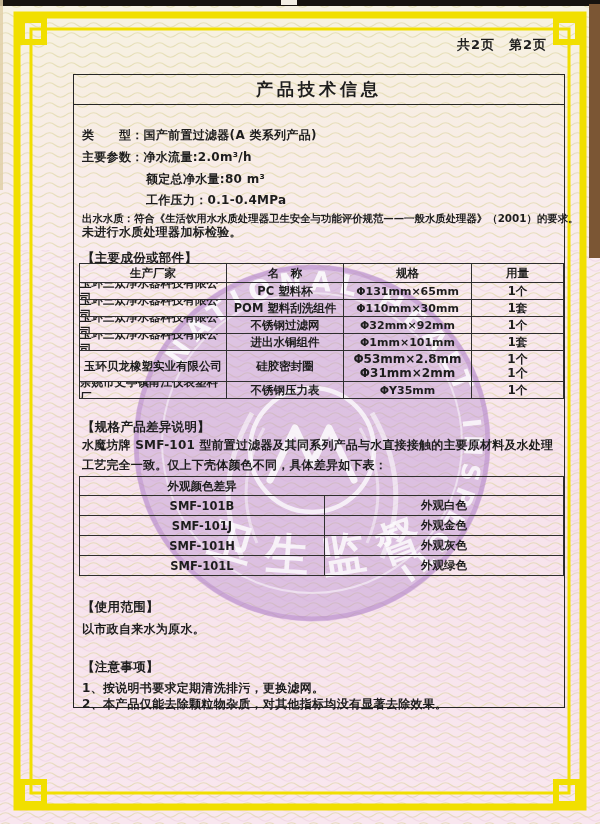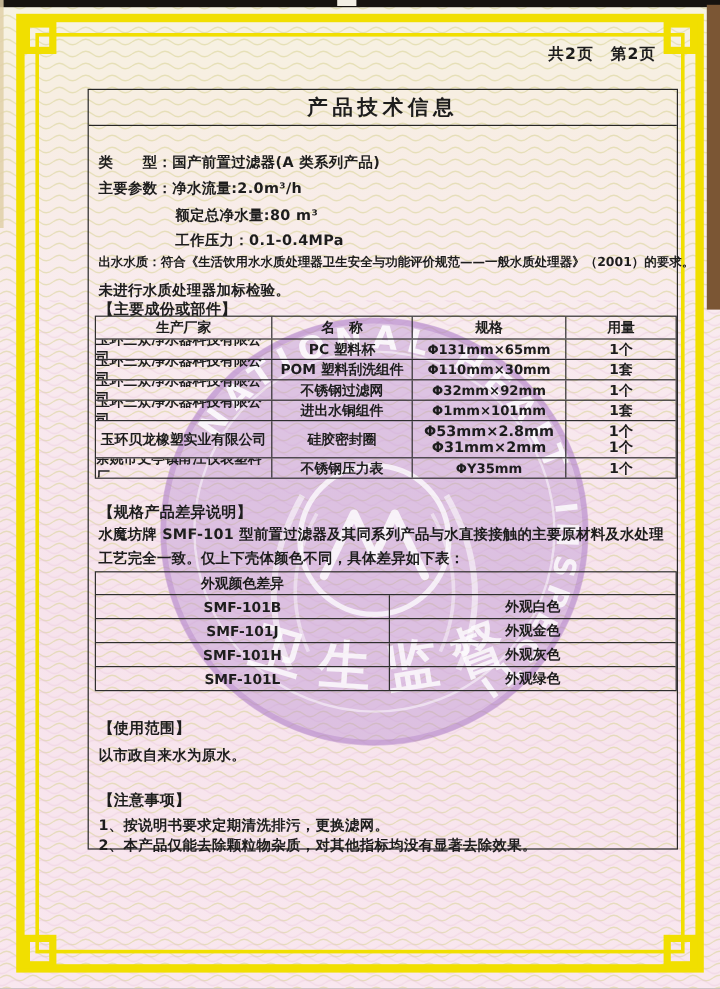--- a/index.html
+++ b/index.html
@@ -110,21 +110,21 @@
 
     <div class="title-row">
       <span>产品技术信息</span>
     </div>
 
     <div class="ln" style="top:52px">类　　型：国产前置过滤器(A 类系列产品)</div>
     <div class="ln" style="top:74px">主要参数：净水流量:2.0m³/h</div>
     <div class="ln ind" style="top:96px">额定总净水量:80 m³</div>
     <div class="ln ind" style="top:117px">工作压力：0.1-0.4MPa</div>
     <div class="ln fit" style="top:137px">出水水质：符合《生活饮用水水质处理器卫生安全与功能评价规范——一般水质处理器》（2001）的要求。</div>
-    <div class="ln" style="top:159px">未进行水质处理器加标检验。</div>
+    <div class="ln" style="top:149px">未进行水质处理器加标检验。</div>
 
     <div class="ln h" style="top:175px">【主要成份或部件】</div>
     <div class="tbl t1" style="top:188px">
       <div class="trow hrow">
         <div class="tc">生产厂家</div>
         <div class="tc">名　称</div>
         <div class="tc">规格</div>
         <div class="tc">用量</div>
       </div>
       <div class="trow r16">

